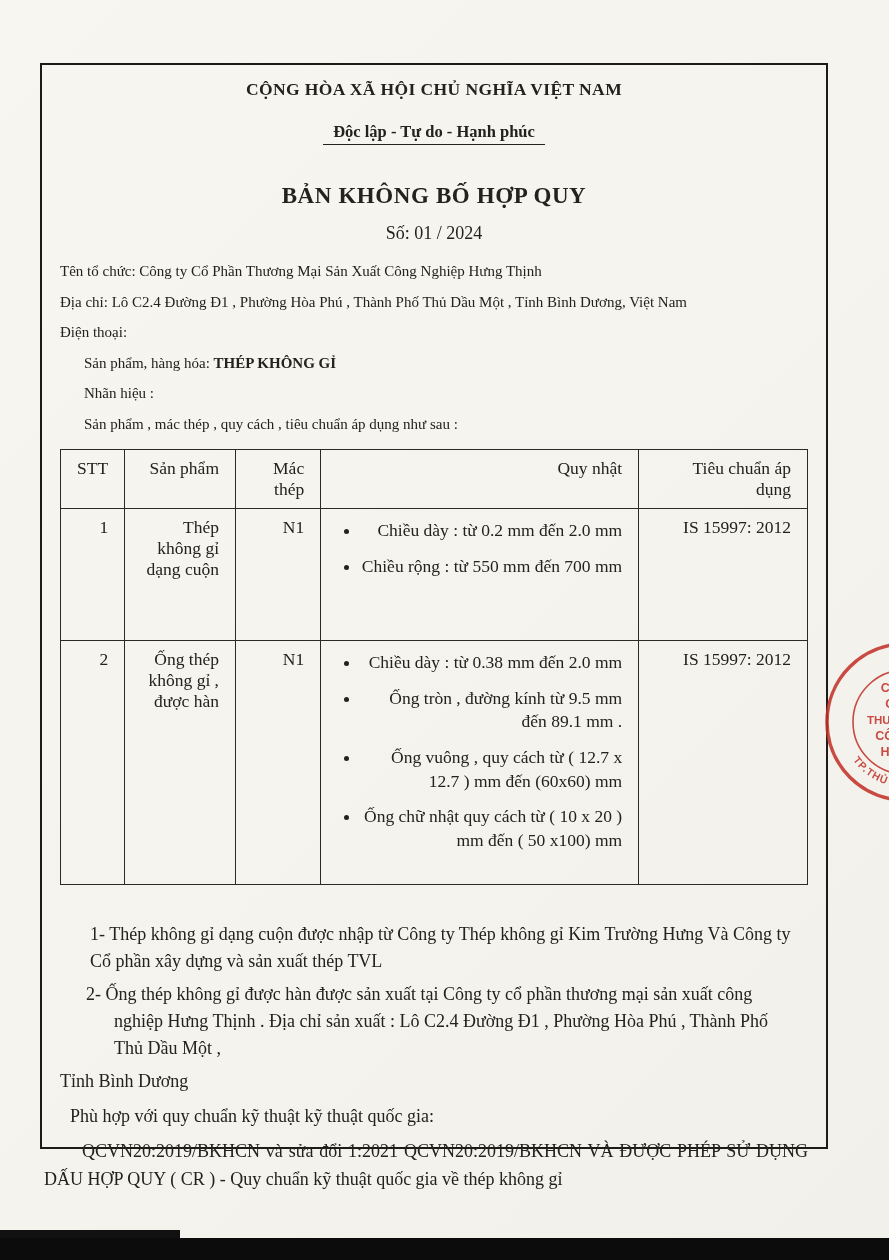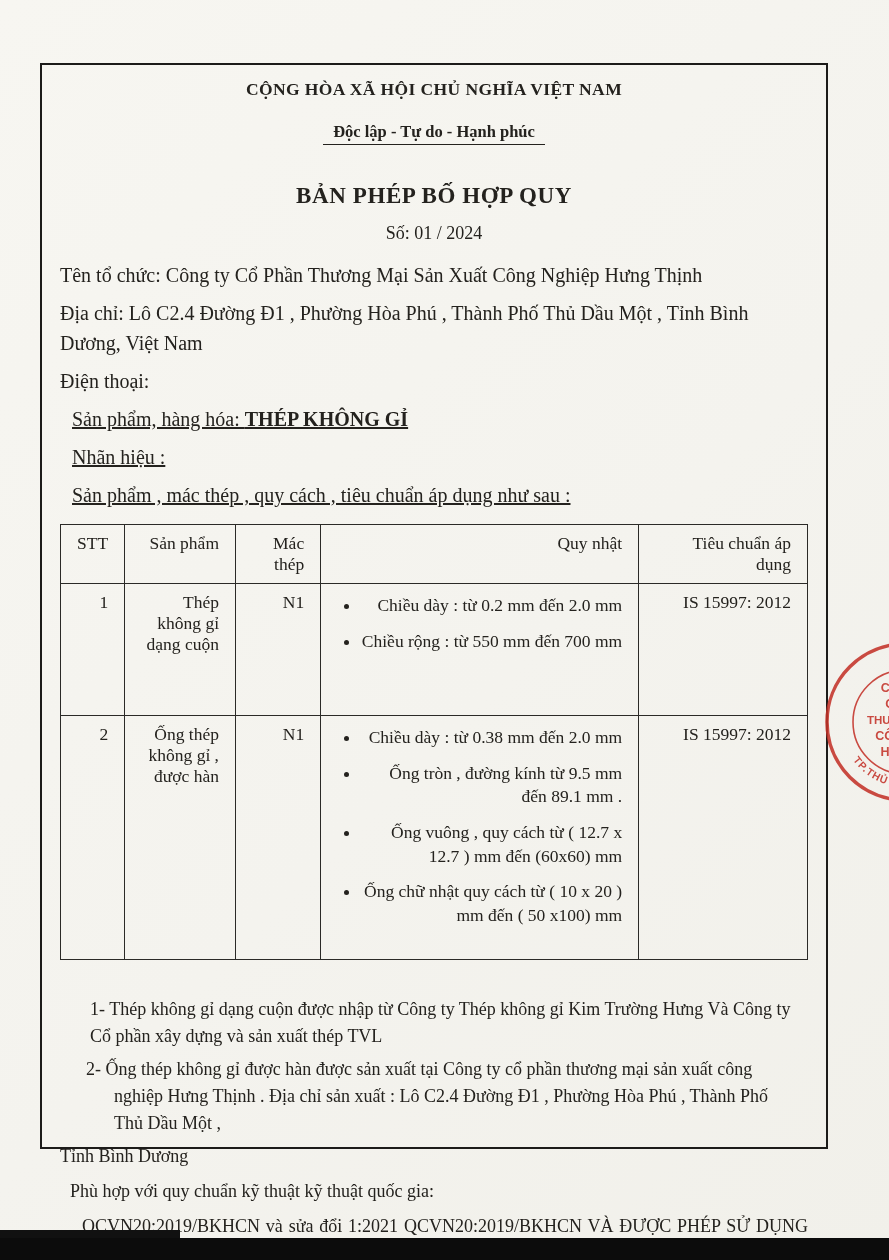--- a/index.html
+++ b/index.html
@@ -32,23 +32,23 @@
     margin-top:4px;padding:0 10px 2px 10px;
     border-bottom:1.6px solid #24221e;
     text-align:right;
   }
   .doc-title{
     text-align:center;font-weight:bold;
     font-size:23px;letter-spacing:.6px;
     margin:38px 0 0 0;
   }
   .doc-number{text-align:center;font-size:18px;margin-top:14px;}
-  .para{font-size:20px;line-height:1.5;margin:8px 0;}
+  .para{font-size:15px;line-height:1.5;margin:8px 0;}
   .para.first{margin-top:16px;}
-  .para.indent{margin-left:12px;text-decoration:underline;}
+  .para.indent{margin-left:24px;}
   .bold{font-weight:bold;}
   table.spec{
     width:100%;
     border-collapse:collapse;
     margin-top:14px;
     font-size:17.5px;
   }
   table.spec th,table.spec td{
     border:1.6px solid #2b2a27;
     padding:8px 16px;
@@ -98,21 +98,21 @@
 
 <div class="scan-page">
 
   <div class="frame">
 
     <div class="nat-header">
       <div class="nat1">CỘNG HÒA XÃ HỘI CHỦ NGHĨA VIỆT NAM</div><br>
       <div class="nat2">Độc lập - Tự do - Hạnh phúc</div>
     </div>
 
-    <div class="doc-title">BẢN PHÉP BỐ HỢP QUY</div>
+    <div class="doc-title">BẢN KHÔNG BỐ HỢP QUY</div>
     <div class="doc-number">Số: 01 / 2024</div>
 
     <p class="para first">Tên tổ chức: Công ty Cổ Phần Thương Mại Sản Xuất Công Nghiệp Hưng Thịnh</p>
     <p class="para">Địa chỉ: Lô C2.4 Đường Đ1 , Phường Hòa Phú , Thành Phố Thủ Dầu Một , Tỉnh Bình Dương, Việt Nam</p>
     <p class="para">Điện thoại:</p>
     <p class="para indent"><span>Sản phẩm, hàng hóa: </span><span class="bold">THÉP KHÔNG GỈ</span></p>
     <p class="para indent">Nhãn hiệu :</p>
     <p class="para indent">Sản phẩm , mác thép , quy cách , tiêu chuẩn áp dụng như sau :</p>
 
     <table class="spec">

